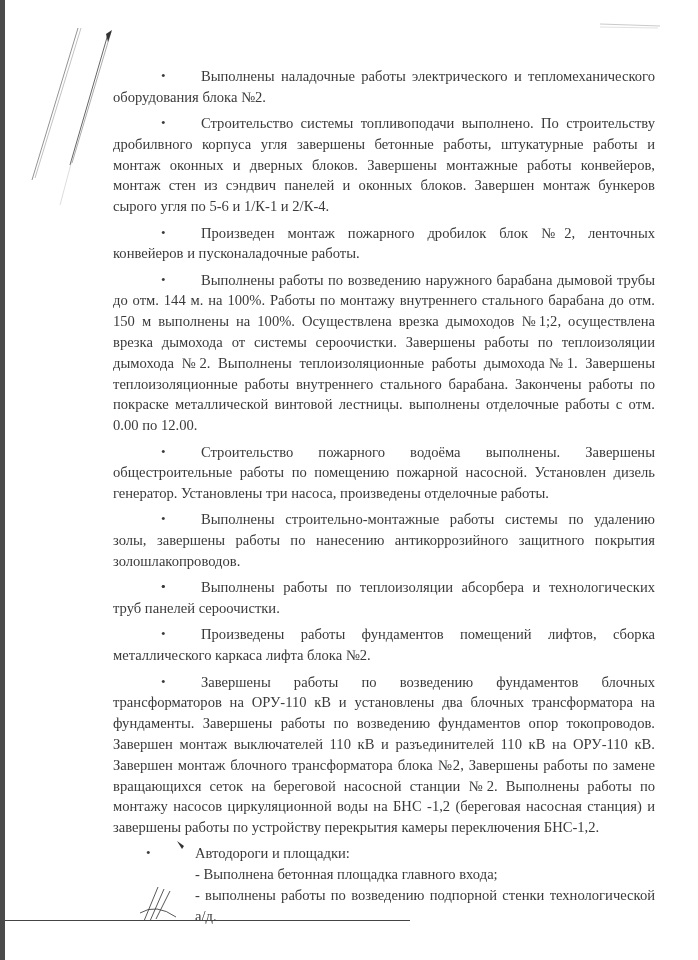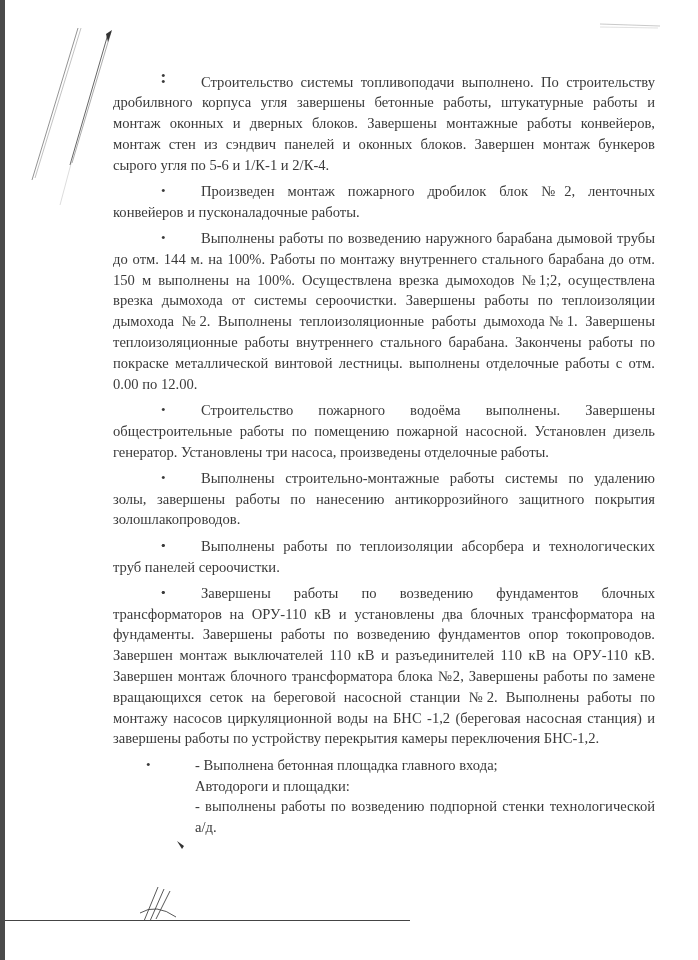--- a/index.html
+++ b/index.html
@@ -100,20 +100,21 @@
 
 <svg class="top-scratch" viewBox="0 0 60 8">
   <line x1="0" y1="2" x2="60" y2="4" stroke="#bbb" stroke-width="0.8"></line>
   <line x1="0" y1="5" x2="58" y2="6" stroke="#ccc" stroke-width="0.6"></line>
 </svg>
 
 <div class="page">
 
   <p class="item">
     <span class="bullet">•</span>
+    <span>Выполнены  наладочные работы электрического и тепломеханического оборудования блока №2.</span>
   </p>
 
   <p class="item">
     <span class="bullet">•</span>
     <span>Строительство системы топливоподачи выполнено. По строительству дробилвного корпуса угля завершены бетонные работы, штукатурные работы и монтаж оконных и дверных блоков. Завершены монтажные работы конвейеров,  монтаж стен из сэндвич панелей и оконных блоков. Завершен монтаж бункеров сырого угля по 5-6 и 1/К-1 и 2/К-4.</span>
   </p>
 
   <p class="item">
     <span class="bullet">•</span>
     <span>Произведен монтаж пожарного дробилок блок №2, ленточных конвейеров и  пусконаладочные работы.</span>
@@ -138,31 +139,32 @@
     <span class="bullet">•</span>
   </p>
 
   <p class="item">
     <span class="bullet">•</span>
     <span>Выполнены работы по теплоизоляции абсорбера и технологических труб панелей сероочистки.</span>
   </p>
 
   <p class="item">
     <span class="bullet">•</span>
+    <span>Произведены работы фундаментов помещений лифтов, сборка металлического каркаса лифта блока №2.</span>
   </p>
 
   <p class="item">
     <span class="bullet">•</span>
     <span>Завершены работы по возведению фундаментов блочных трансформаторов на ОРУ-110 кВ и установлены два блочных трансформатора на фундаменты. Завершены работы по возведению фундаментов опор токопроводов. Завершен монтаж выключателей 110 кВ и разъединителей 110 кВ на ОРУ-110 кВ. Завершен монтаж блочного трансформатора блока №2, Завершены работы по замене вращающихся сеток на береговой насосной станции №2. Выполнены работы по монтажу насосов циркуляционной воды на БНС -1,2 (береговая насосная станция) и завершены работы по устройству перекрытия камеры переключения БНС-1,2.</span>
   </p>
 
   <p class="item list" style="margin-bottom:3px;">
     <span class="bullet">•</span>
+    <span class="sub">Автодороги и площадки:</span>
     <span class="sub">- Выполнена бетонная площадка главного входа;</span>
-    <span class="sub">Автодороги и площадки:</span>
     <span class="sub">- выполнены работы по возведению подпорной стенки технологической а/д.</span>
   </p>
 
 </div>
 
 <svg class="tick" viewBox="0 0 10 12">
   <path d="M1 3 L6 11 L8 8 Z" fill="#333"></path>
 </svg>
 
 <svg class="sig" viewBox="0 0 50 40">

